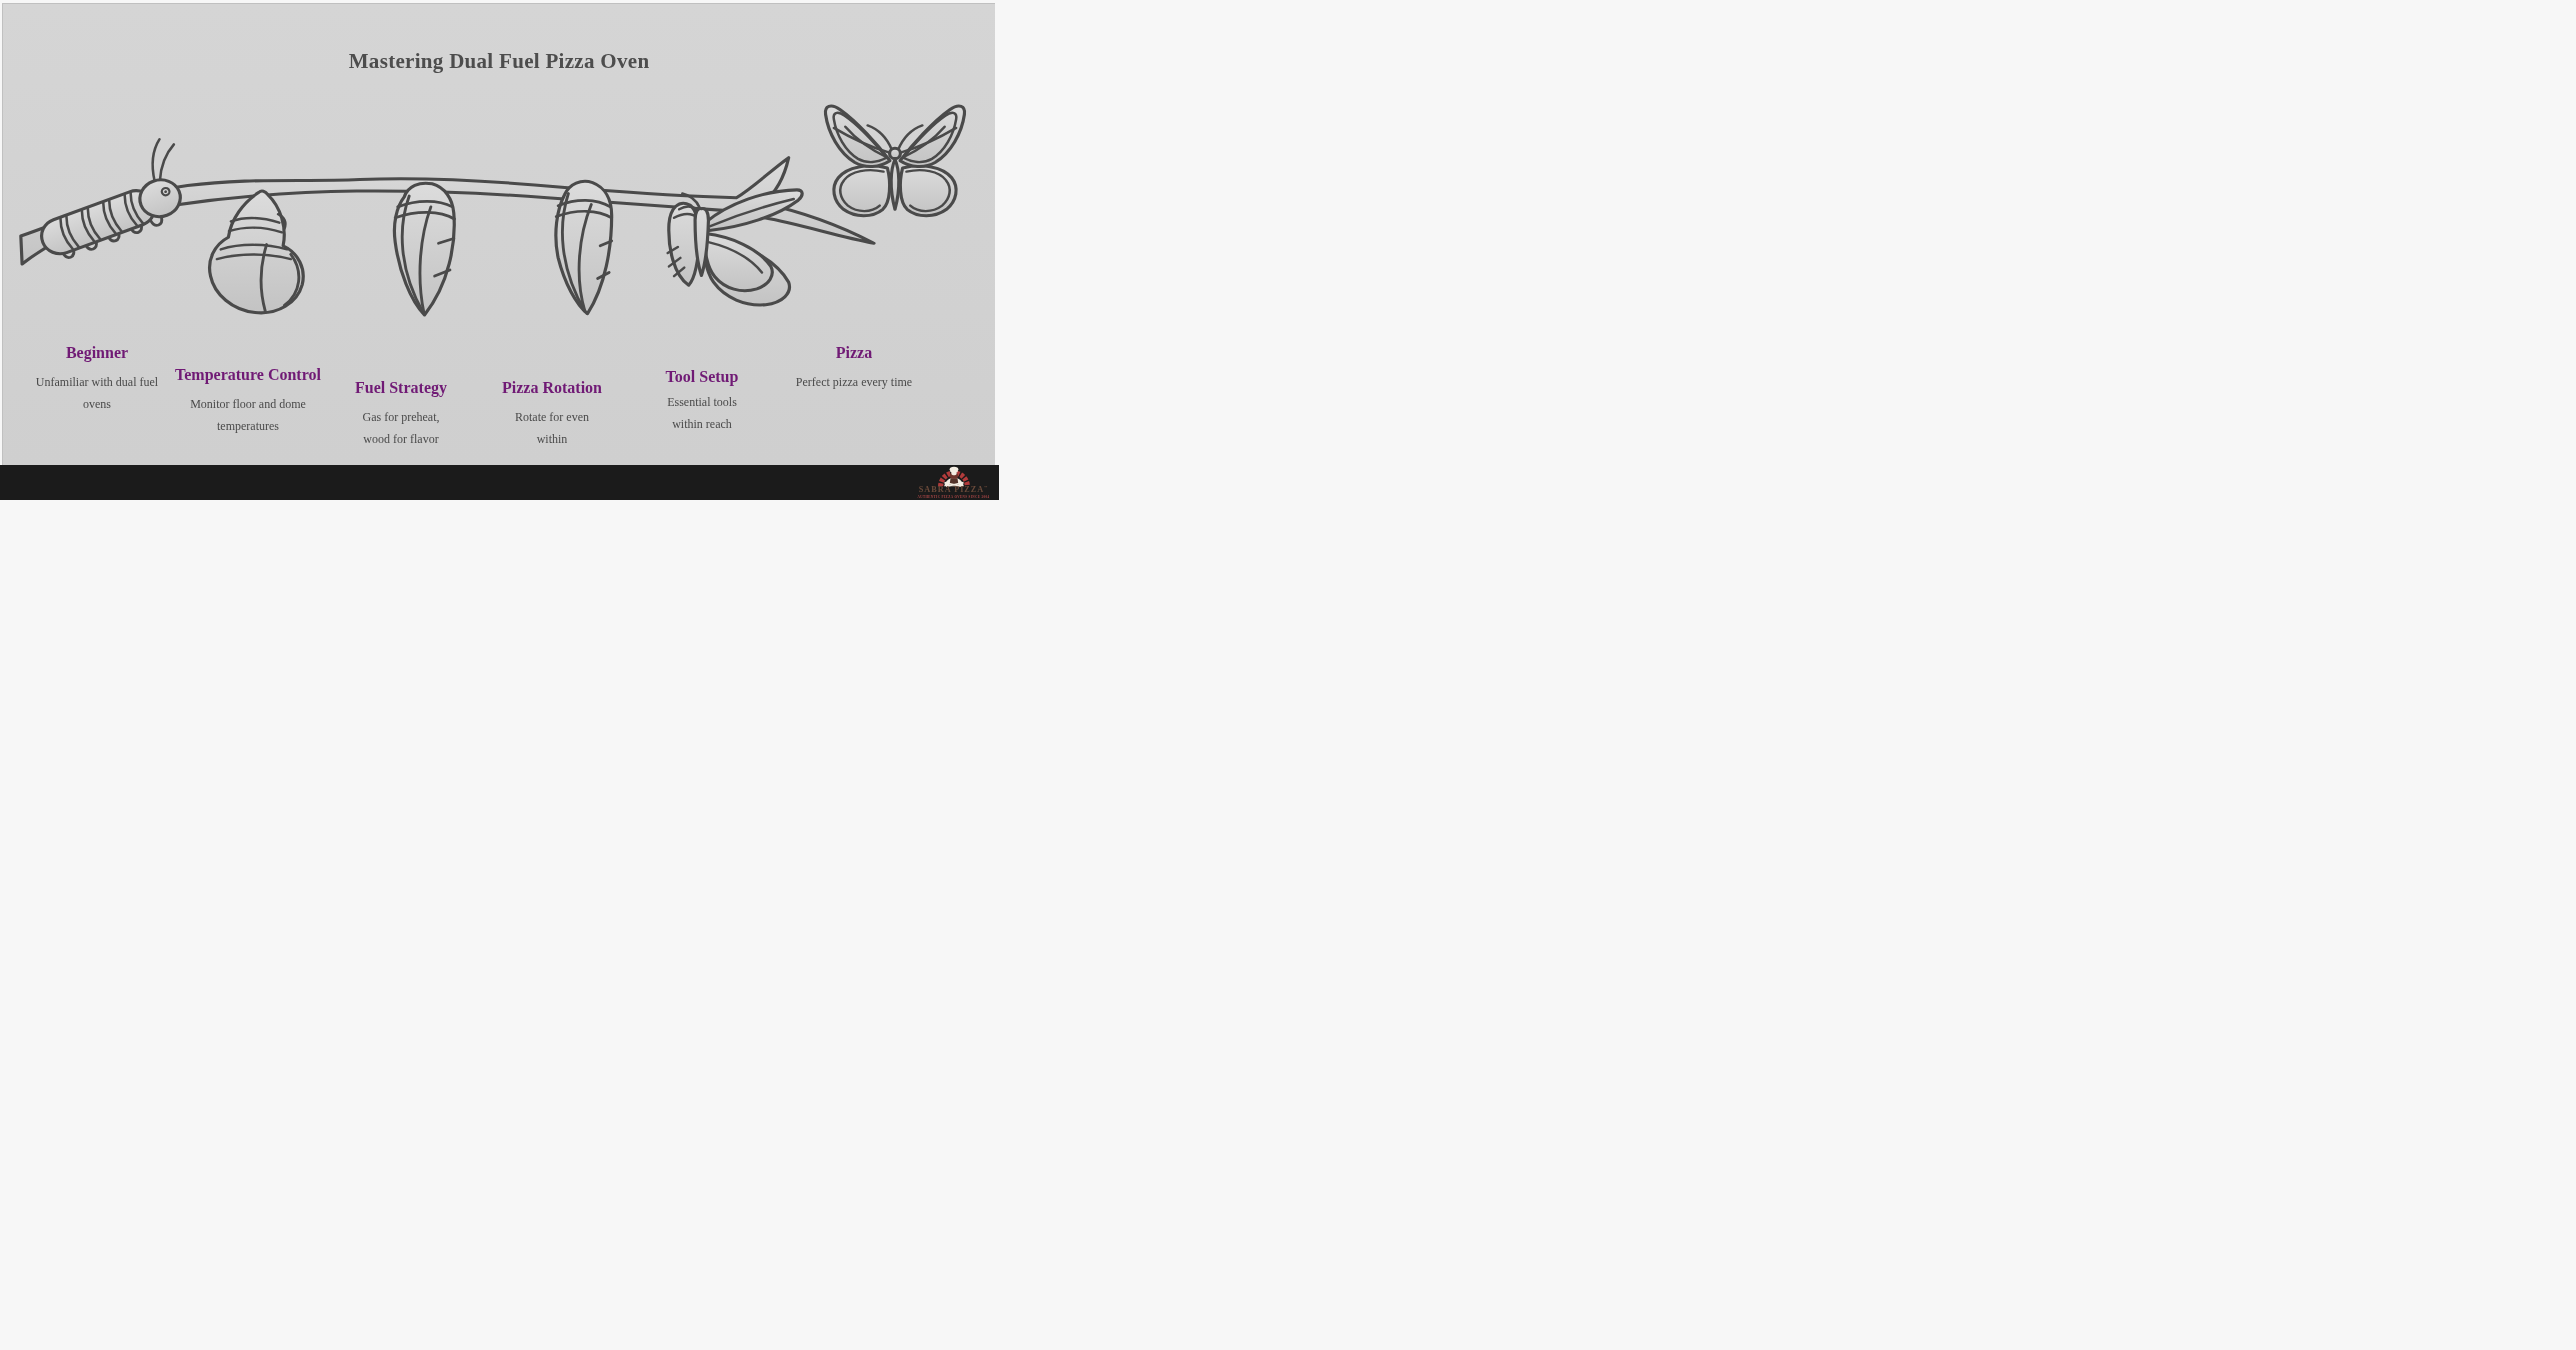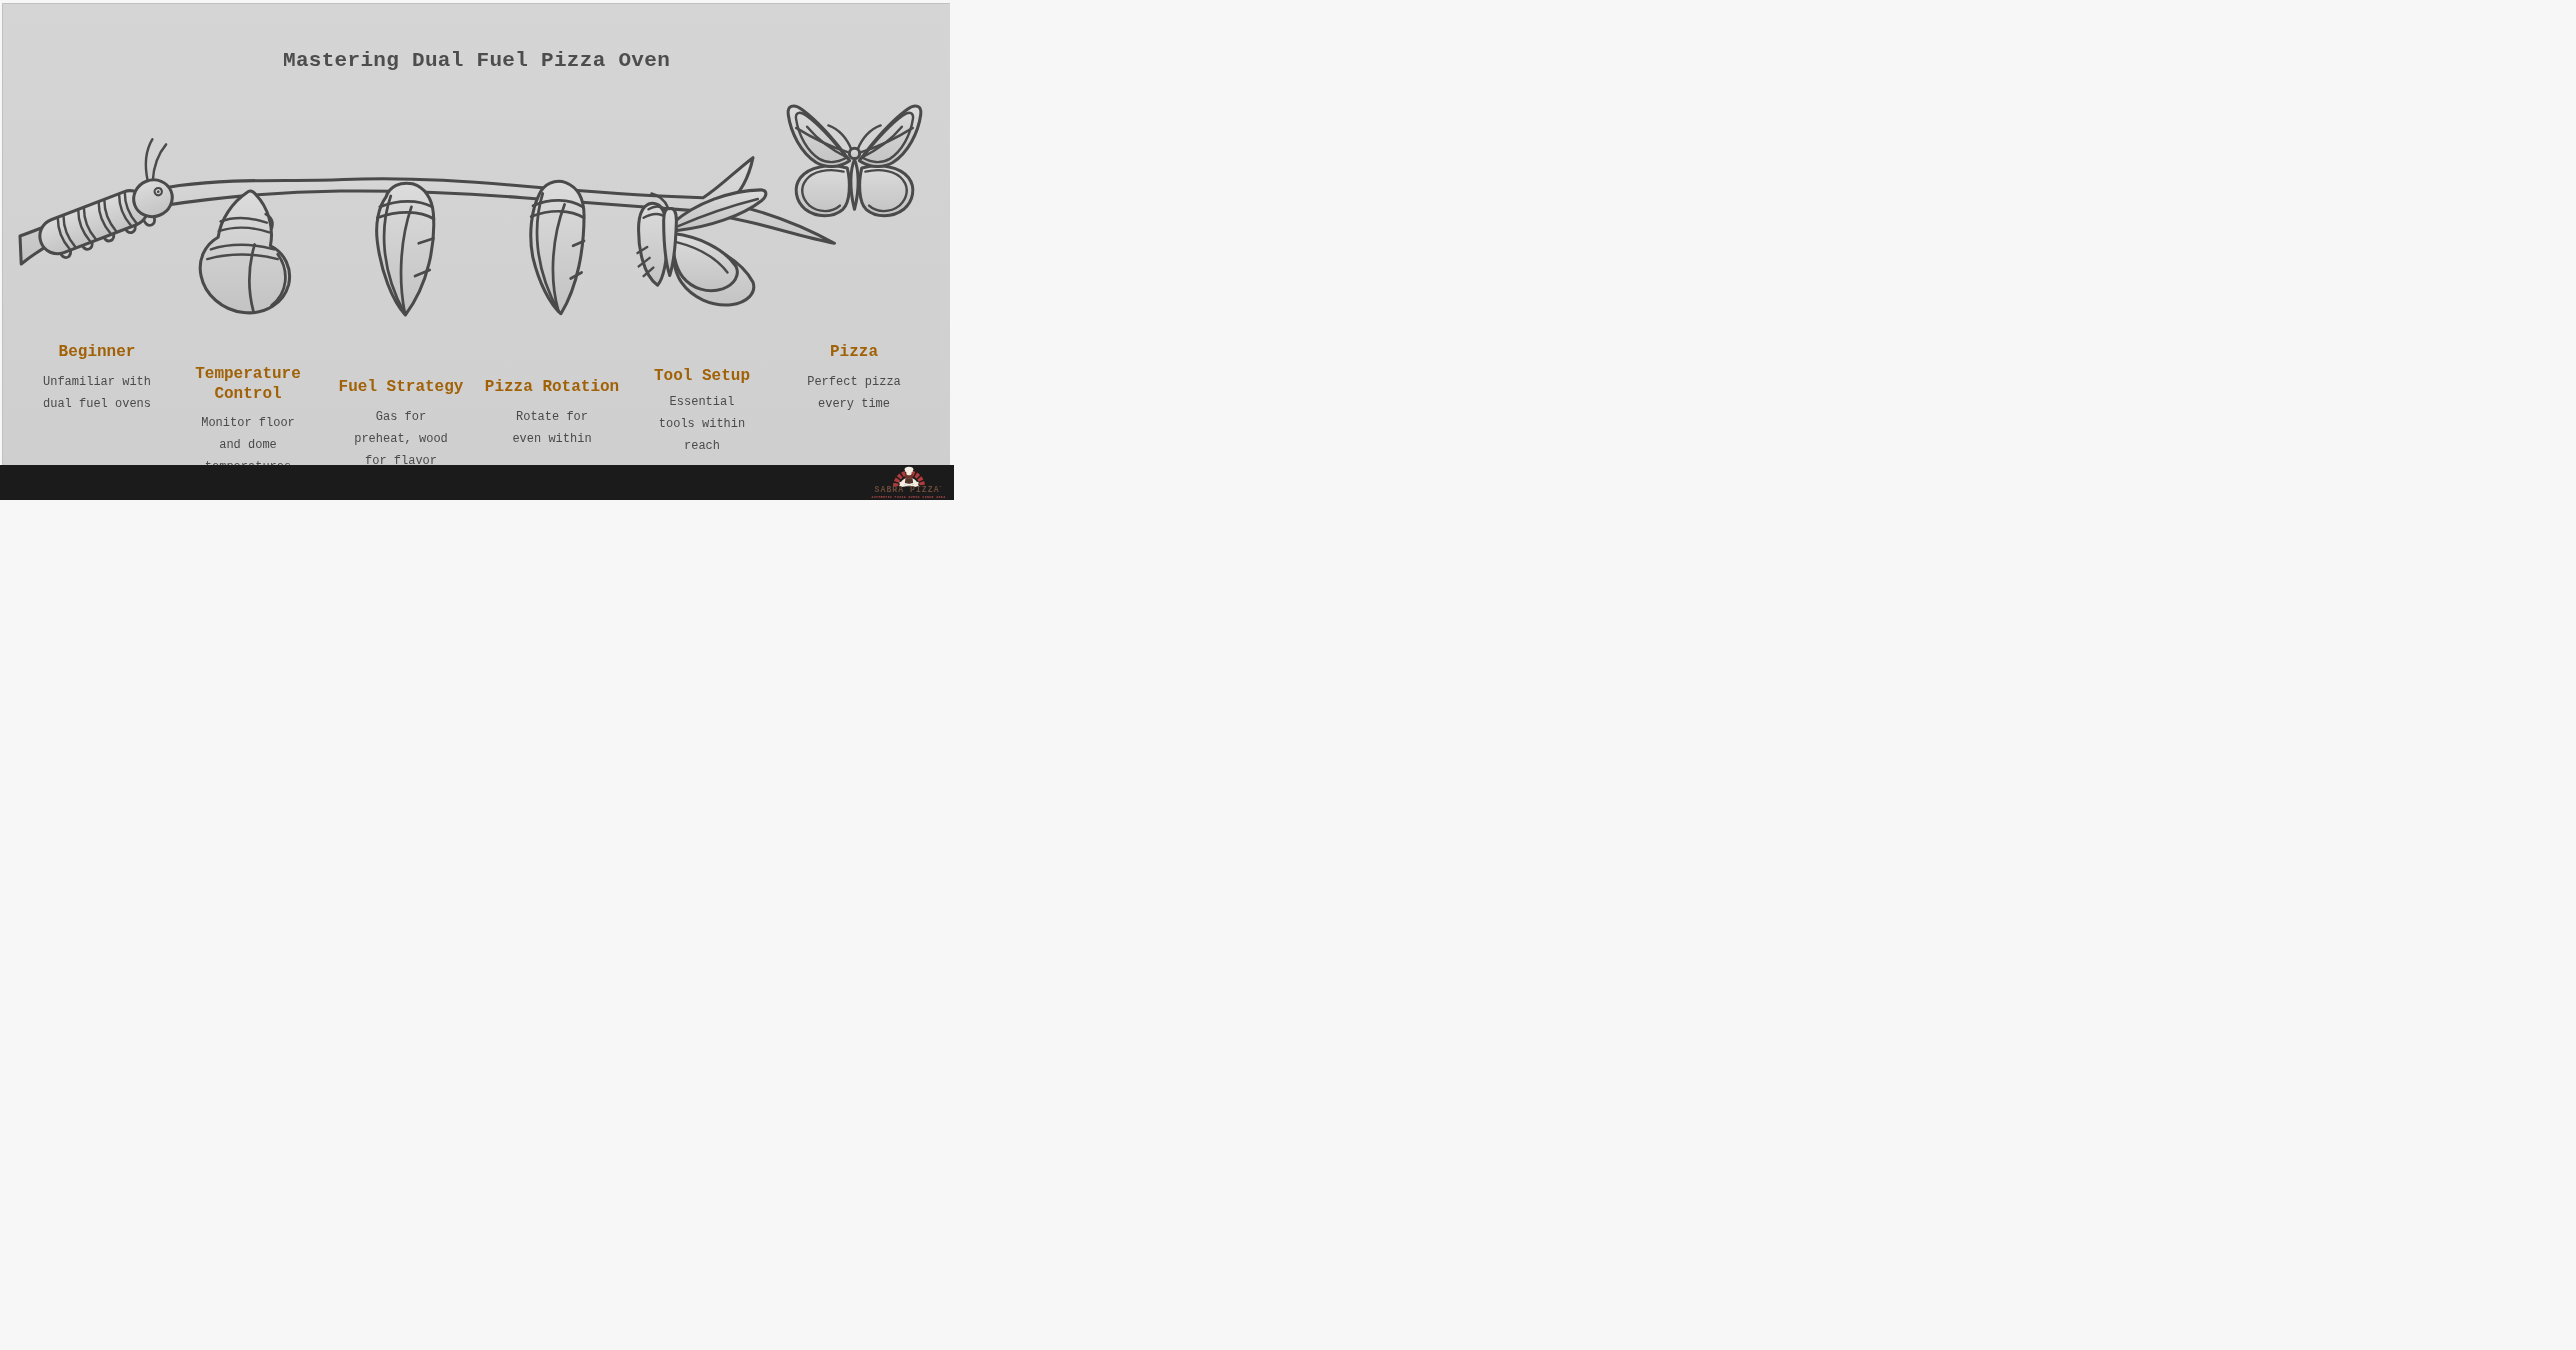--- a/index.html
+++ b/index.html
@@ -1,33 +1,33 @@
 <!DOCTYPE html>
 <html style="font-size:9.7px"><head>
 <meta charset="utf-8">
 <style>
   html,body{margin:0;padding:0;background:#f7f7f7;}
   .canvas{
     position:relative;width:954px;height:500px;overflow:hidden;
-    background:#f7f7f7;font-family:Liberation Mono, monospace;
+    background:#f7f7f7;font-family:Liberation Serif, serif;padding-left:45px;
   }
   .panel{
     position:absolute;left:2.4px;top:3px;right:4.3px;bottom:35px;
     background:linear-gradient(#d5d5d5,#cfcfcf);
     border-top:0.6px solid #c0c0c0;border-left:0.6px solid #c0c0c0;
   }
   .page-title{
     position:absolute;left:0;right:0;top:45px;margin:0;
     text-align:center;font-size:21px;font-weight:700;color:#4d4d4d;
     letter-spacing:0.3px;
   }
   .art{position:absolute;left:0;top:0;width:100%;height:100%;}
   .stage{position:absolute;width:146px;text-align:center;}
   .stage-title{
-    margin:0;font-size:16px;line-height:19.5px;font-weight:700;color:#a16207;
+    margin:0;font-size:16px;line-height:19.5px;font-weight:700;color:#701a75;
   }
   .stage-desc{
     margin:8px auto 0;font-size:12px;line-height:22px;color:#4a4a4a;
   }
   .s0{left:24px;top:343px;}  .s0 .stage-desc{max-width:128px;}
   .s1{left:175px;top:365px;} .s1 .stage-desc{max-width:122px;}
   .s2{left:328px;top:378px;} .s2 .stage-desc{max-width:103px;}
   .s3{left:479px;top:378px;} .s3 .stage-desc{max-width:97px;}
   .s4{left:629px;top:367px;}.s4 .stage-desc{max-width:94px;margin-top:4px;}
   .s5{left:781px;top:343px;}.s5 .stage-desc{max-width:122px;}

